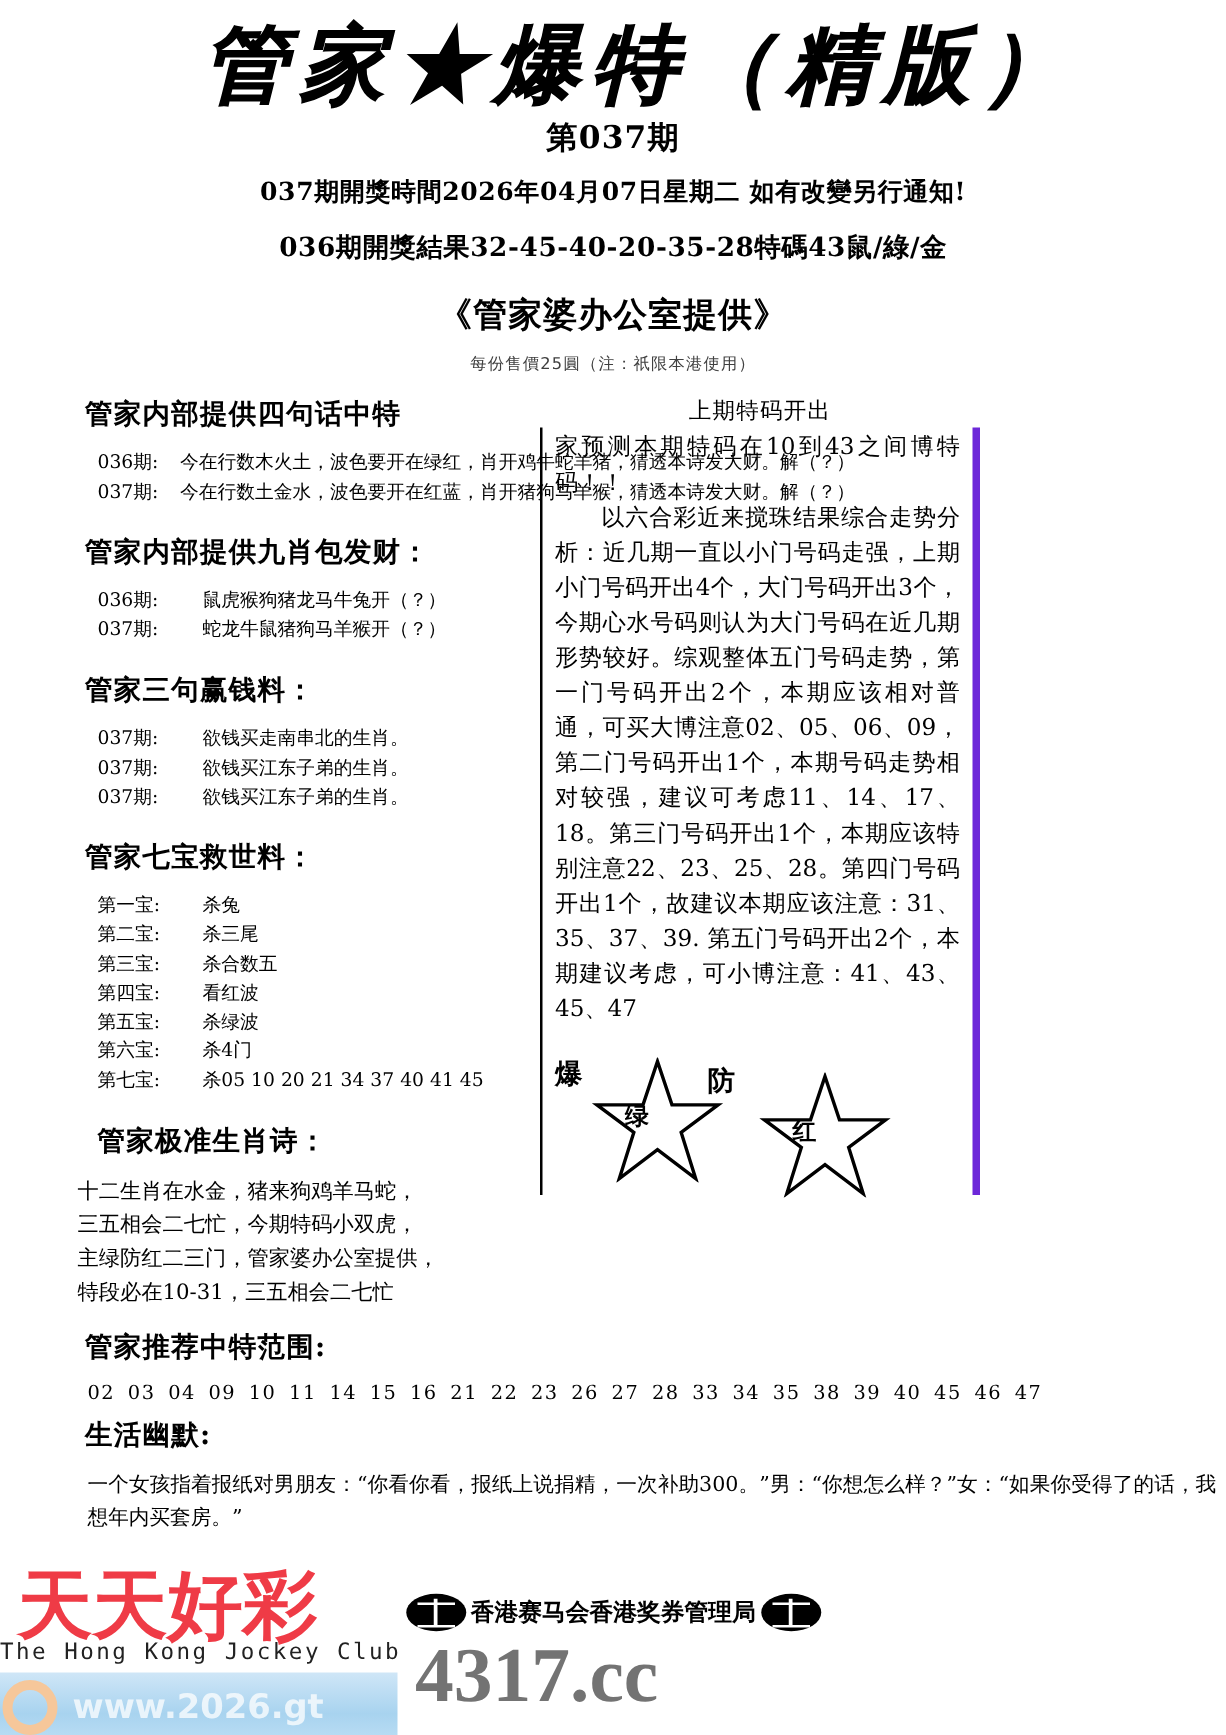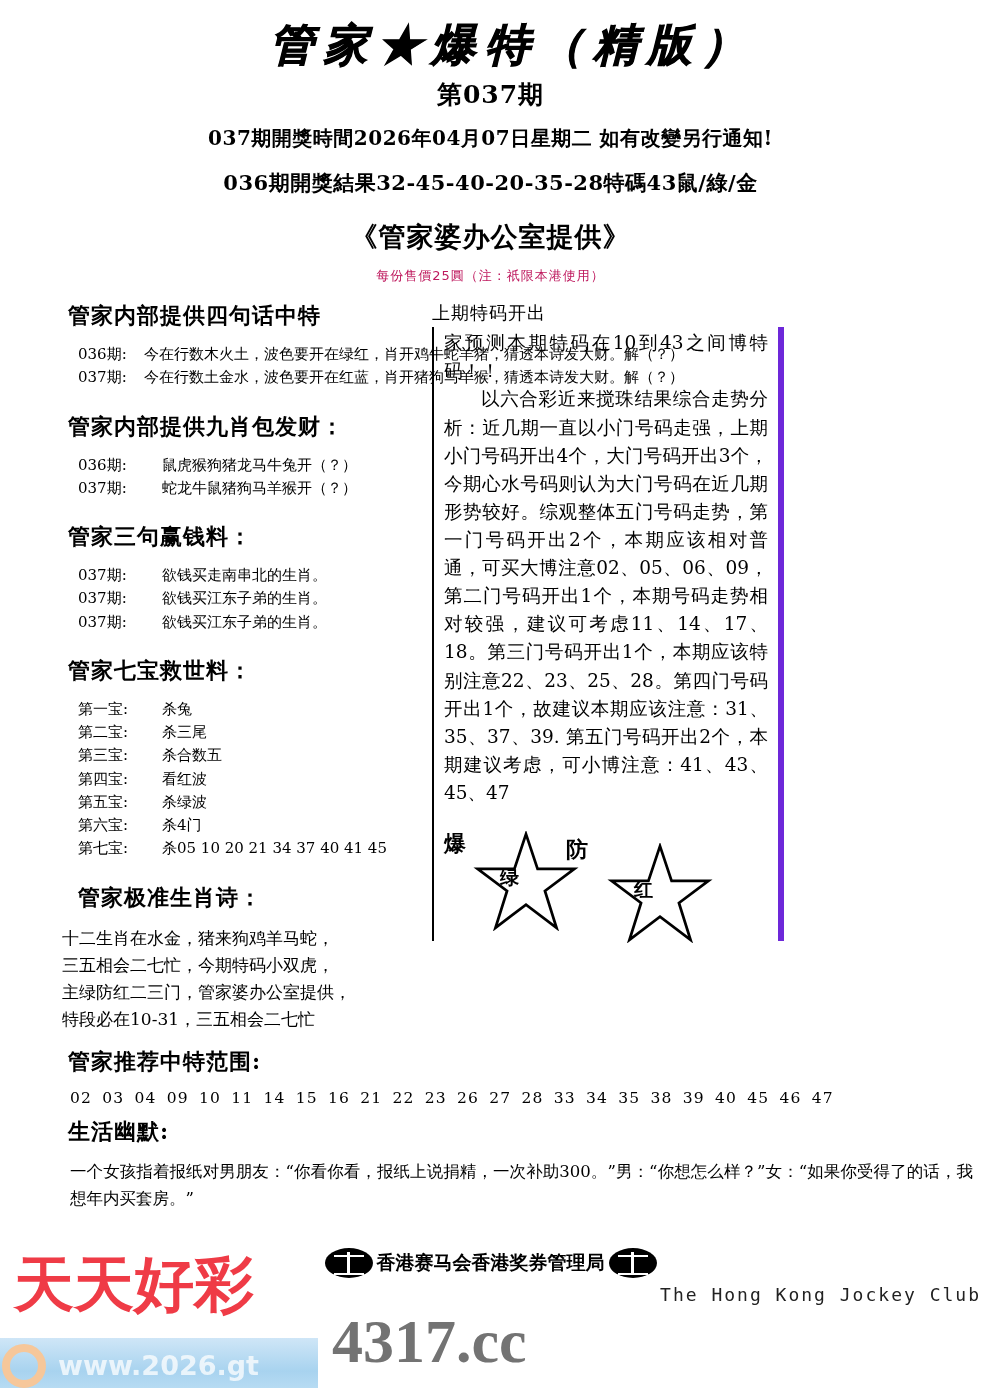--- a/index.html
+++ b/index.html
@@ -12,35 +12,34 @@
     overflow:hidden;
   }
   .page{position:relative;width:981px;height:1388px;}
 
   
   .masthead{
     text-align:center;
     padding-top:22px;
   }
   .masthead-title{
-    font-family:Liberation Sans, sans-serif;
-    font-weight:bold;
-    font-size:44px;
+    font-family:Liberation Mono, monospace;
+    font-weight:bold;
+    font-size:68px;
     letter-spacing:10px;
     line-height:1.05;
     font-style:italic;
     -webkit-text-stroke:1px #000;
     white-space:nowrap;
     padding-left:44px;
   }
   .issue-line{
     font-family:"DejaVu Serif","Liberation Serif",serif;
     font-size:25px;
     font-weight:bold;
-    margin-top:10px;
     letter-spacing:1px;
   }
   .draw-line{
     font-family:"DejaVu Serif","Liberation Serif",serif;
     font-size:20px;
     font-weight:bold;
     margin-top:14px;
     letter-spacing:0.5px;
   }
   .result-line{
@@ -53,21 +52,21 @@
   .office-line{
     font-family:"DejaVu Serif","Liberation Serif",serif;
     font-size:27px;
     font-weight:bold;
     margin-top:22px;
     letter-spacing:1px;
   }
   .price-line{
     font-size:13px;
     margin-top:12px;
-    color:#be185d;
+    color:#404040;
     letter-spacing:1px;
     filter:blur(0.4px);
   }
 
   
   .body-wrap{
     position:relative;
     margin-top:16px;
     padding:0 24px 0 60px;
   }
@@ -106,21 +105,21 @@
   .right-col{
     position:absolute;
     left:432px;
     top:0px;
     width:352px;
   }
   .rc-head{
     font-family:"DejaVu Serif","Liberation Serif",serif;
     font-size:18px;
     font-weight:normal;
-    text-align:left;
+    text-align:center;
     letter-spacing:1px;
     margin-bottom:2px;
   }
   .rc-box{
     border-left:2px solid #000;
     border-right:6px solid #6d28d9;
     padding:2px 10px 6px 10px;
   }
   .rc-text{
     font-family:"DejaVu Serif","Liberation Serif",serif;
@@ -168,22 +167,22 @@
   .joke{
     font-family:"DejaVu Serif","Liberation Serif",serif;
     font-size:16.5px;
     line-height:1.6;
     margin-left:10px;
     text-align:justify;
   }
 
   
   .footer{
-    margin-top:36px;
-    text-align:right;
+    margin-top:48px;
+    text-align:left;
   }
   .jockey-row{
     display:flex;
     align-items:center;
     justify-content:center;
     gap:4px;
   }
   .jc-logo{
     width:48px;height:30px;
     border-radius:50%;

